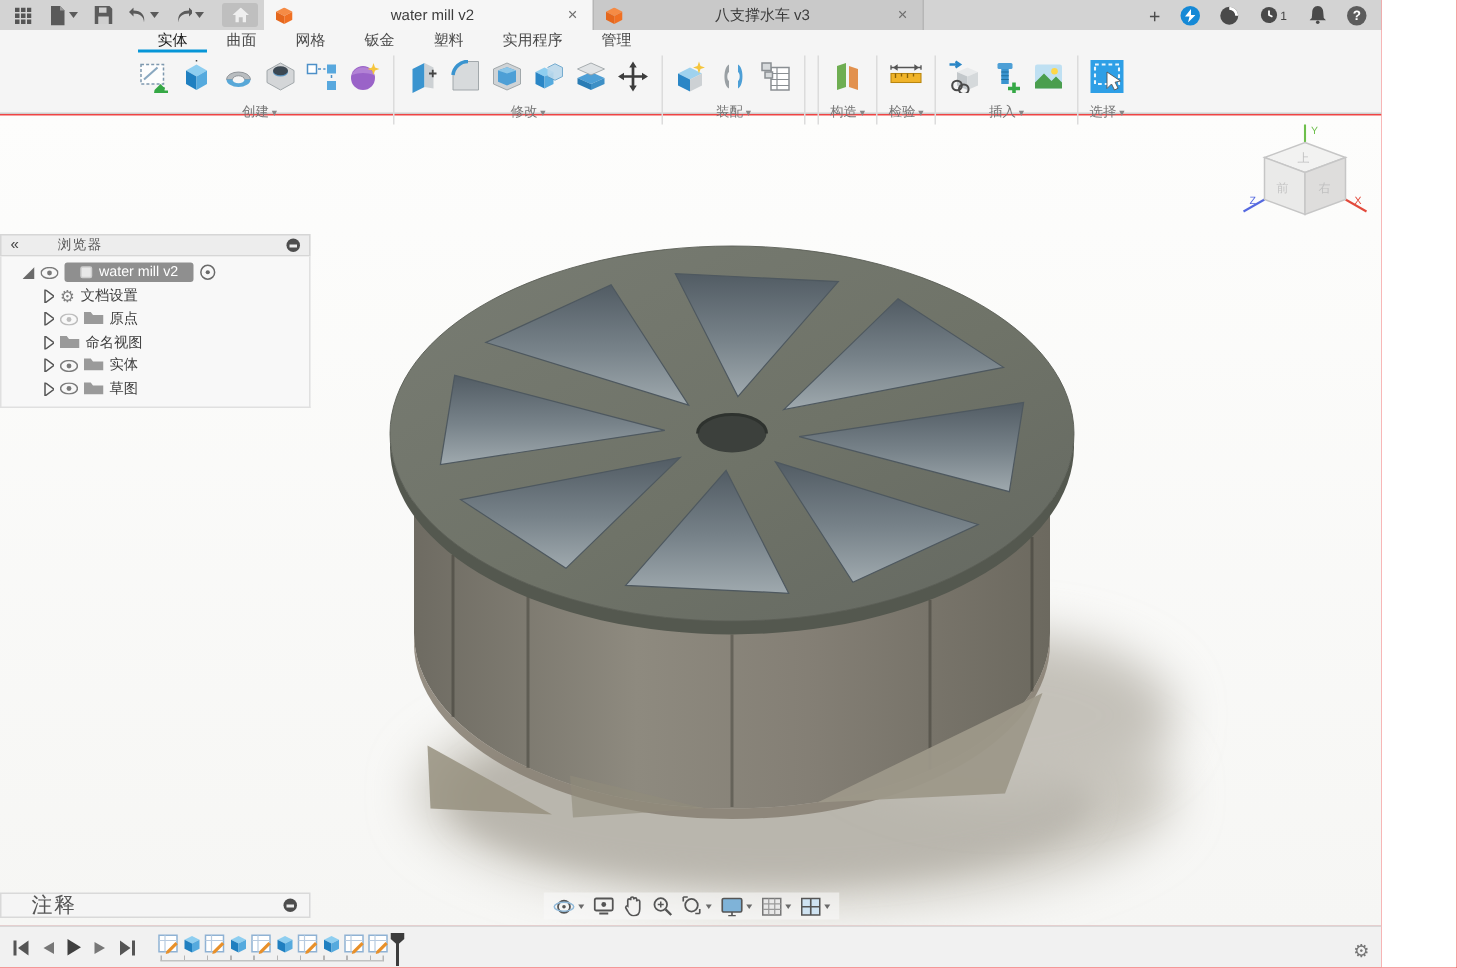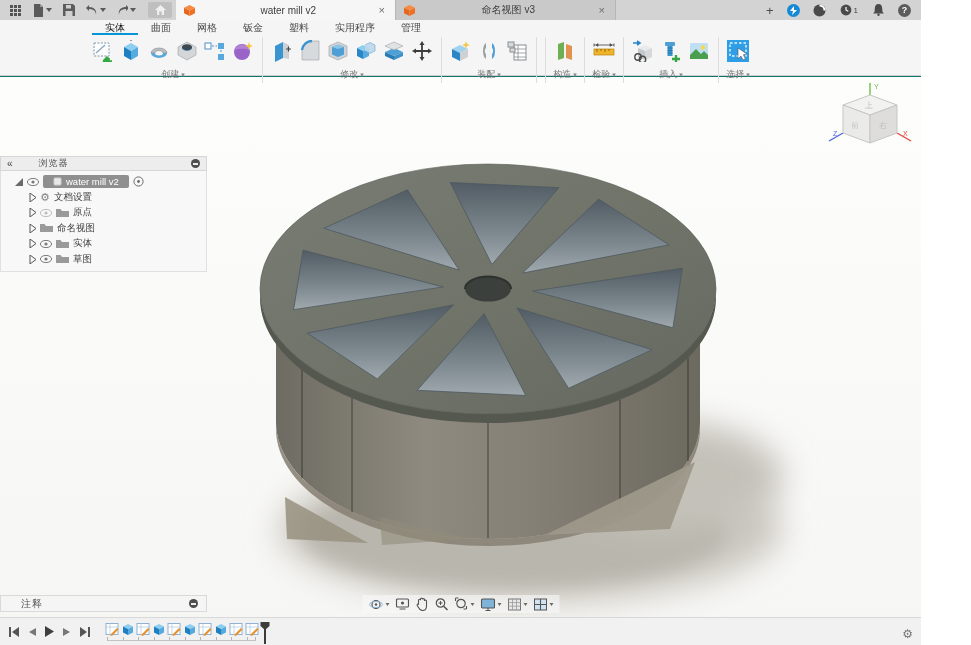--- a/index.html
+++ b/index.html
@@ -1,18 +1,18 @@
 <!DOCTYPE html>
 <html><head>
 <meta charset="utf-8">
 <style>
   * { margin:0; padding:0; box-sizing:border-box; }
   html,body { width:971px; height:645px; }
   body { font-family:"Liberation Sans","DejaVu Sans",sans-serif; overflow:hidden; }
-  .app { position:relative; width:921px; height:645px; background:#0f766e; overflow:hidden; }
+  .app { position:relative; width:921px; height:645px; background:#ef4444; overflow:hidden; }
 
   
   .titlebar { position:absolute; top:0; left:0; right:0; height:20px; background:#d3d3d3; display:flex; align-items:stretch; z-index:30; }
   .tb-left { display:flex; align-items:center; gap:10px; padding:0 8px 0 8px; }
   .tb-ic { width:14px; height:14px; display:flex; align-items:center; justify-content:center; cursor:pointer; }
   .tb-ic svg { display:block; }
   .caret-sm { width:0; height:0; border-left:3px solid transparent; border-right:3px solid transparent; border-top:4px solid #5a5a5a; margin-left:2px; }
   .home-btn { width:24px; height:16px; background:#bfbfbf; border-radius:2px; display:flex; align-items:center; justify-content:center; align-self:center; margin:0 4px; cursor:pointer; }
   .doc-tabs { display:flex; align-items:stretch; }
   .doc-tab { width:220px; display:flex; align-items:center; background:#c9c9c9; border-right:1px solid #b6b6b6; padding:0 8px; cursor:pointer; }
@@ -65,21 +65,21 @@
   .trow.child { padding-left:27px; }
   .exp { width:8px; height:8px; display:flex; align-items:center; justify-content:center; flex:0 0 auto; }
   .eye { width:12px; display:flex; justify-content:center; flex:0 0 auto; }
   .tlabel { font-size:9.5px; color:#3e3e3e; white-space:nowrap;font-family:Liberation Mono, monospace; }
   .root-pill { background:#8f8f8f; color:#fff; font-size:9.5px; padding:1px 10px; border-radius:2px; display:flex; align-items:center; gap:4px; }
   .radio { width:11px; height:11px; flex:0 0 auto; }
   .gear-g { font-family:"DejaVu Sans",sans-serif; font-size:11px; color:#808080; line-height:11px; }
 
   
   .comments { position:absolute; left:0; bottom:33px; width:207px; height:17px; background:rgba(245,245,245,.97); border:1px solid #d9d9d9; display:flex; align-items:center; padding:0 8px 0 20px; z-index:20; }
-  .comments .c-label { font-size:10px; color:#555; letter-spacing:1px; }
+  .comments .c-label { font-size:14px; color:#555; letter-spacing:1px; }
   .comments .dot { margin-left:auto; width:9px; height:9px; border-radius:50%; background:#4d4d4d; position:relative; cursor:pointer; }
   .comments .dot::after { content:""; position:absolute; left:2px; top:4px; width:5px; height:1.5px; background:#ececec; }
 
   .navbar { position:absolute; left:50%; transform:translateX(-50%); bottom:32px; height:18px; display:flex; align-items:center; gap:6px; background:rgba(248,248,248,.6); padding:0 6px; z-index:20; }
   .nav-ic { display:flex; align-items:center; cursor:pointer; }
   .nav-caret { width:0; height:0; border-left:2.5px solid transparent; border-right:2.5px solid transparent; border-top:3.5px solid #6a6a6a; margin-left:2px; }
 
   
   .timeline { position:absolute; left:0; right:0; bottom:0; height:28px; background:#f1f1f1; border-top:1px solid #d8d8d8; display:flex; align-items:center; z-index:30; }
   .pb { display:flex; align-items:center; gap:7px; padding:0 10px 0 8px; }
@@ -154,21 +154,21 @@
           </svg>
         <span class="t-title">water mill v2</span>
         <span class="t-close"></span>
       </div>
       <div class="doc-tab">
         <svg class="cube" width="11" height="11">
             <path d="M5.5,0 L11,2.8 L5.5,5.6 L0,2.8 Z" fill="#f58b45"></path>
             <path d="M0,2.8 L5.5,5.6 L5.5,11 L0,8.2 Z" fill="#e5671d"></path>
             <path d="M11,2.8 L5.5,5.6 L5.5,11 L11,8.2 Z" fill="#f07023"></path>
           </svg>
-        <span class="t-title">命名视图 v3</span>
+        <span class="t-title">八支撑水车 v3</span>
         <span class="t-close"></span>
       </div>
     </div>
 
     <div class="tb-right">
       <span class="plus-btn"></span>
       <span class="circ ext">
         <svg width="7" height="9">
             <path d="M4,0 L0,5 H3 L2,9 L7,4 H4 Z" fill="#fff"></path>
           </svg>

